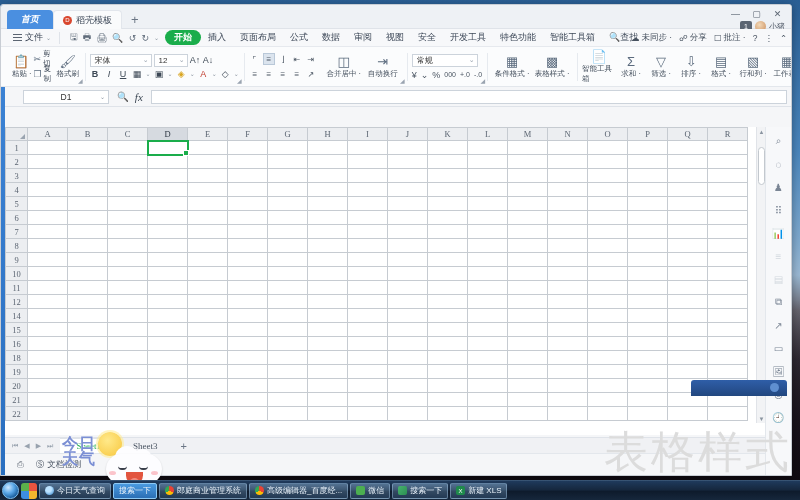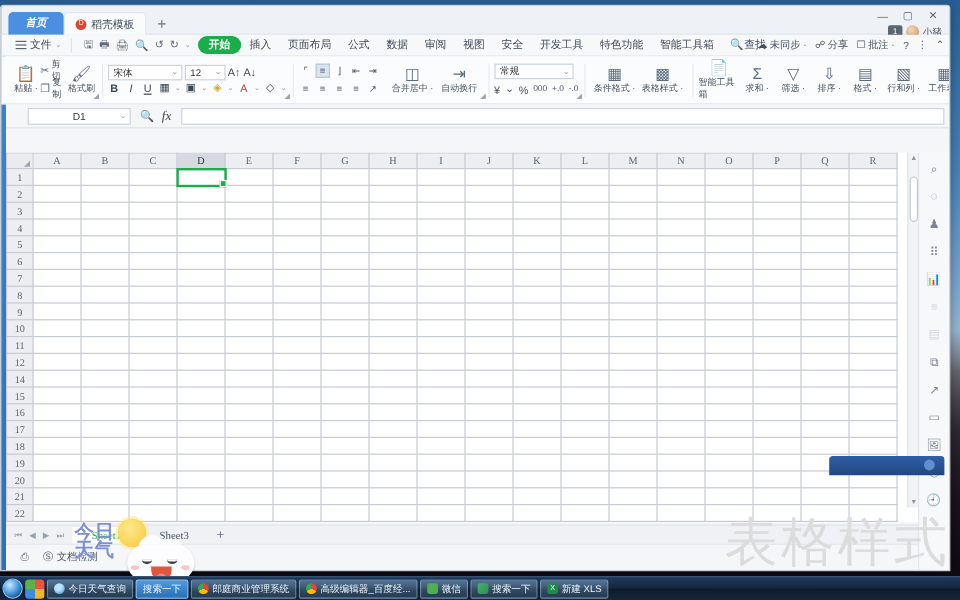--- a/index.html
+++ b/index.html
@@ -874,41 +874,20 @@
             <td class="cell"></td>
             <td class="cell"></td>
             <td class="cell"></td>
             <td class="cell"></td>
             <td class="cell"></td>
             <td class="cell"></td>
             <td class="cell"></td>
             <td class="cell"></td>
           </tr>
           <tr>
-            <th class="rowh">17</th>
-            <td class="cell"></td>
-            <td class="cell"></td>
-            <td class="cell"></td>
-            <td class="cell"></td>
-            <td class="cell"></td>
-            <td class="cell"></td>
-            <td class="cell"></td>
-            <td class="cell"></td>
-            <td class="cell"></td>
-            <td class="cell"></td>
-            <td class="cell"></td>
-            <td class="cell"></td>
-            <td class="cell"></td>
-            <td class="cell"></td>
-            <td class="cell"></td>
-            <td class="cell"></td>
-            <td class="cell"></td>
-            <td class="cell"></td>
-          </tr>
-          <tr>
             <th class="rowh">18</th>
             <td class="cell"></td>
             <td class="cell"></td>
             <td class="cell"></td>
             <td class="cell"></td>
             <td class="cell"></td>
             <td class="cell"></td>
             <td class="cell"></td>
             <td class="cell"></td>
             <td class="cell"></td>

